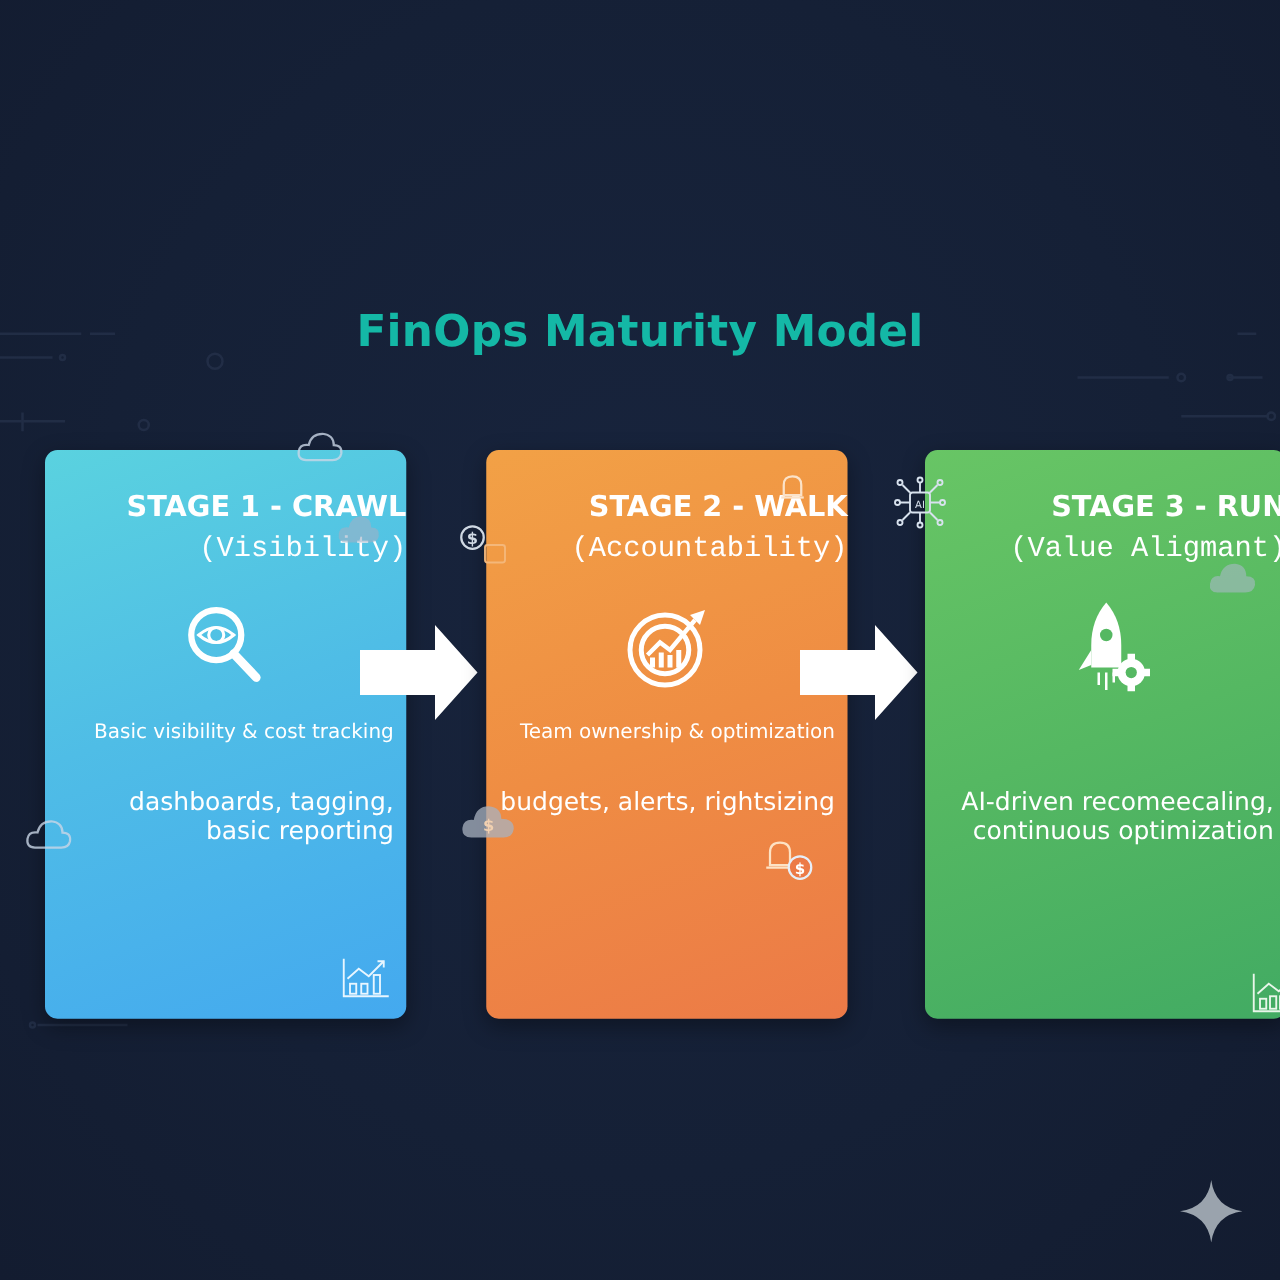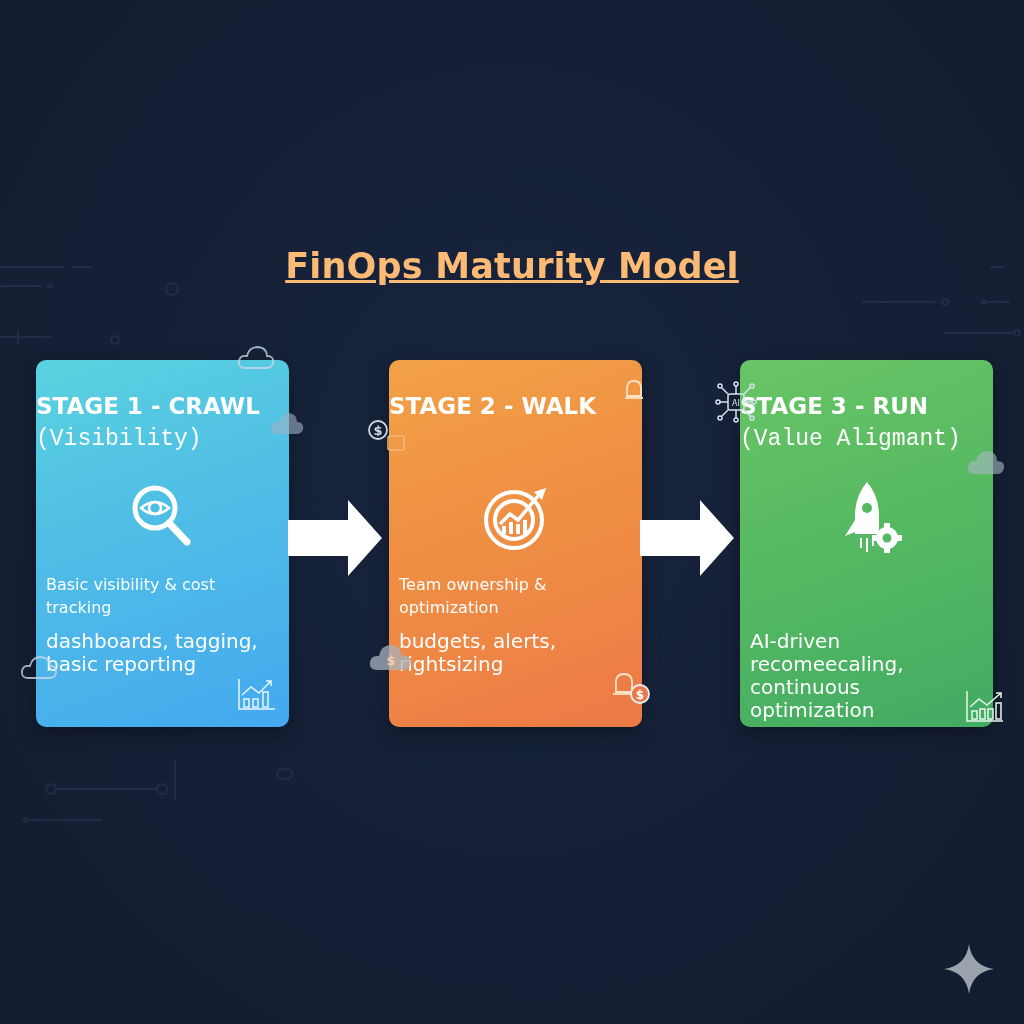--- a/index.html
+++ b/index.html
@@ -6,26 +6,26 @@
   body {
     width:1024px; height:1024px; overflow:hidden;
     background:#16213a;
     font-family:"DejaVu Sans", "Liberation Sans", sans-serif;
     position:relative;
   }
   .bg { position:absolute; inset:0; background: radial-gradient(ellipse at 50% 45%, #18243d 0%, #152036 60%, #131c30 100%); }
   .circuit { position:absolute; inset:0; }
   .title {
     position:absolute; left:0; right:0; top:246px; text-align:center;
-    color:#fdba74; font-size:35px; font-weight:bold; letter-spacing:0.2px;text-decoration:underline;
+    color:#14b8a6; font-size:35px; font-weight:bold; letter-spacing:0.2px;
   }
   .card {
-    position:absolute; top:360px; width:253px; height:367px;
+    position:absolute; top:360px; width:253px; height:455px;
     border-radius:10px; box-shadow:0 6px 18px rgba(0,0,0,0.35);
-    color:#ffffff; text-align:left;
+    color:#ffffff; text-align:right;padding-left:36px;
   }
   .card.c1 { left:36px; background:linear-gradient(160deg,#5ad2df 0%,#4fbde6 45%,#44a9ef 100%); }
   .card.c2 { left:389px; background:linear-gradient(160deg,#f2a146 0%,#ef8d43 50%,#ec7a47 100%); }
   .card.c3 { left:740px; background:linear-gradient(160deg,#68c565 0%,#55b862 50%,#42ab63 100%); }
   .stage { position:absolute; left:0; right:0; top:30px; font-size:23px; font-weight:bold; line-height:33px; }
   .subtitle { position:absolute; left:0; right:0; top:63px; font-size:23px; line-height:33px; font-weight:normal;font-family:Liberation Mono, monospace; }
   .main-icon { position:absolute; left:50%; top:118px; width:80px; height:80px; margin-left:-40px; }
   .desc1 { position:absolute; left:10px; right:10px; top:213px; font-size:16px; line-height:23px; }
   .desc2 { position:absolute; left:10px; right:10px; top:270px; font-size:20px; line-height:23px; }
   .corner-chart { position:absolute; right:12px; bottom:14px; width:40px; height:36px; }
@@ -91,20 +91,21 @@
     </g>
   </svg>
 </div>
 
 <svg class="arrow a1" viewBox="0 0 96 76">
   <polygon points="0,20 60,20 60,0 94,38 60,76 60,56 0,56" fill="#ffffff"></polygon>
 </svg>
 
 <div class="card c2">
   <div class="stage">STAGE 2 - WALK</div>
+  <div class="subtitle">(Accountability)</div>
   <svg class="main-icon" viewBox="0 0 80 80">
     <circle cx="38" cy="42" r="28" fill="none" stroke="#fff" stroke-width="4"></circle>
     <circle cx="38" cy="42" r="19" fill="none" stroke="#fff" stroke-width="4"></circle>
     <g fill="#fff">
       <rect x="26" y="48" width="4" height="8"></rect>
         <rect x="33" y="44" width="4" height="12"></rect>
       <rect x="40" y="46" width="4" height="10"></rect>
         <rect x="47" y="42" width="4" height="14"></rect>
     </g>
     <polyline points="24,46 34,36 42,42 62,18" fill="none" stroke="#fff" stroke-width="3.5"></polyline>

